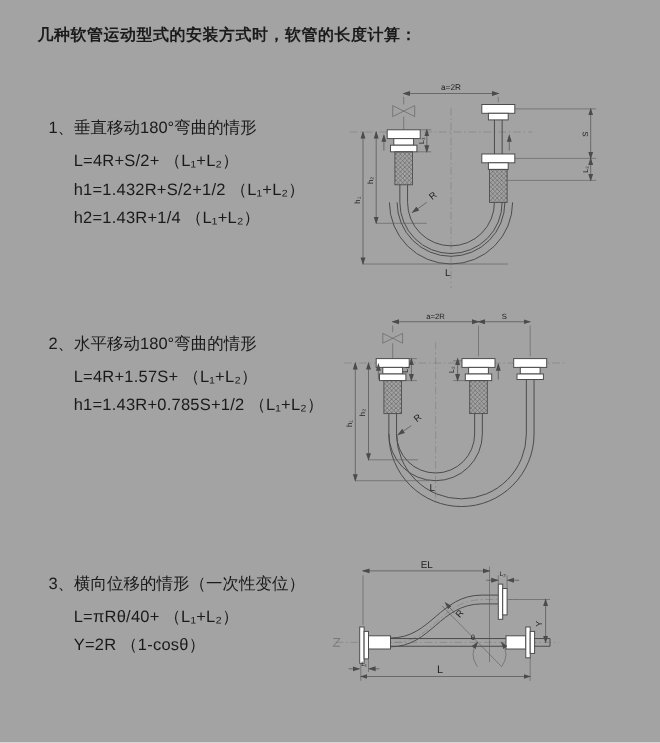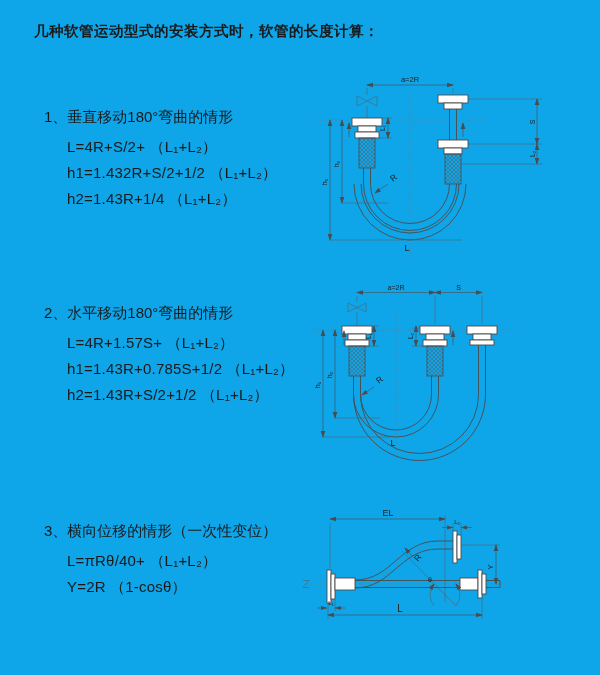--- a/index.html
+++ b/index.html
@@ -1,16 +1,16 @@
 <!DOCTYPE html>
 <html><head>
 <meta charset="utf-8">
 <style>
   html,body{margin:0;padding:0;background:#ffffff;}
-  .page{position:relative;width:600px;height:675px;background:#0ea5e9;overflow:hidden;
+  .page{position:relative;width:600px;height:675px;background:#a3a3a3;overflow:hidden;
         font-family:"Liberation Sans","DejaVu Sans",sans-serif;color:#1a1a1a;}
   .title{position:absolute;left:34px;top:22px;font-size:14.5px;font-weight:bold;
          letter-spacing:.5px;white-space:nowrap;}
   .section{position:absolute;left:44px;}
   .sec1{top:107px;} .sec2{top:303px;} .sec3{top:521px;}
   .heading{font-size:15px;font-weight:normal;line-height:19px;margin-bottom:11px;white-space:nowrap;}
   .formula{font-size:15px;line-height:19px;margin-bottom:7px;padding-left:23px;
            white-space:nowrap;letter-spacing:.2px;}
   .diag{position:absolute;}
   #d1{left:312px;top:72px;} #d2{left:308px;top:283px;} #d3{left:300px;top:505px;}
@@ -33,21 +33,20 @@
     <div class="heading">1、垂直移动180°弯曲的情形</div>
     <div class="formula">L=4R+S/2+ （L₁+L₂）</div>
     <div class="formula">h1=1.432R+S/2+1/2 （L₁+L₂）</div>
     <div class="formula">h2=1.43R+1/4 （L₁+L₂）</div>
   </div>
 
   <div class="section sec2">
     <div class="heading">2、水平移动180°弯曲的情形</div>
     <div class="formula">L=4R+1.57S+ （L₁+L₂）</div>
     <div class="formula">h1=1.43R+0.785S+1/2 （L₁+L₂）</div>
-    <div class="formula">h2=1.43R+S/2+1/2 （L₁+L₂）</div>
   </div>
 
   <div class="section sec3">
     <div class="heading">3、横向位移的情形（一次性变位）</div>
     <div class="formula">L=πRθ/40+ （L₁+L₂）</div>
     <div class="formula">Y=2R （1-cosθ）</div>
   </div>
 
   <svg id="d1" class="diag" width="280" height="195" viewBox="0 0 280 195">
     <defs>

